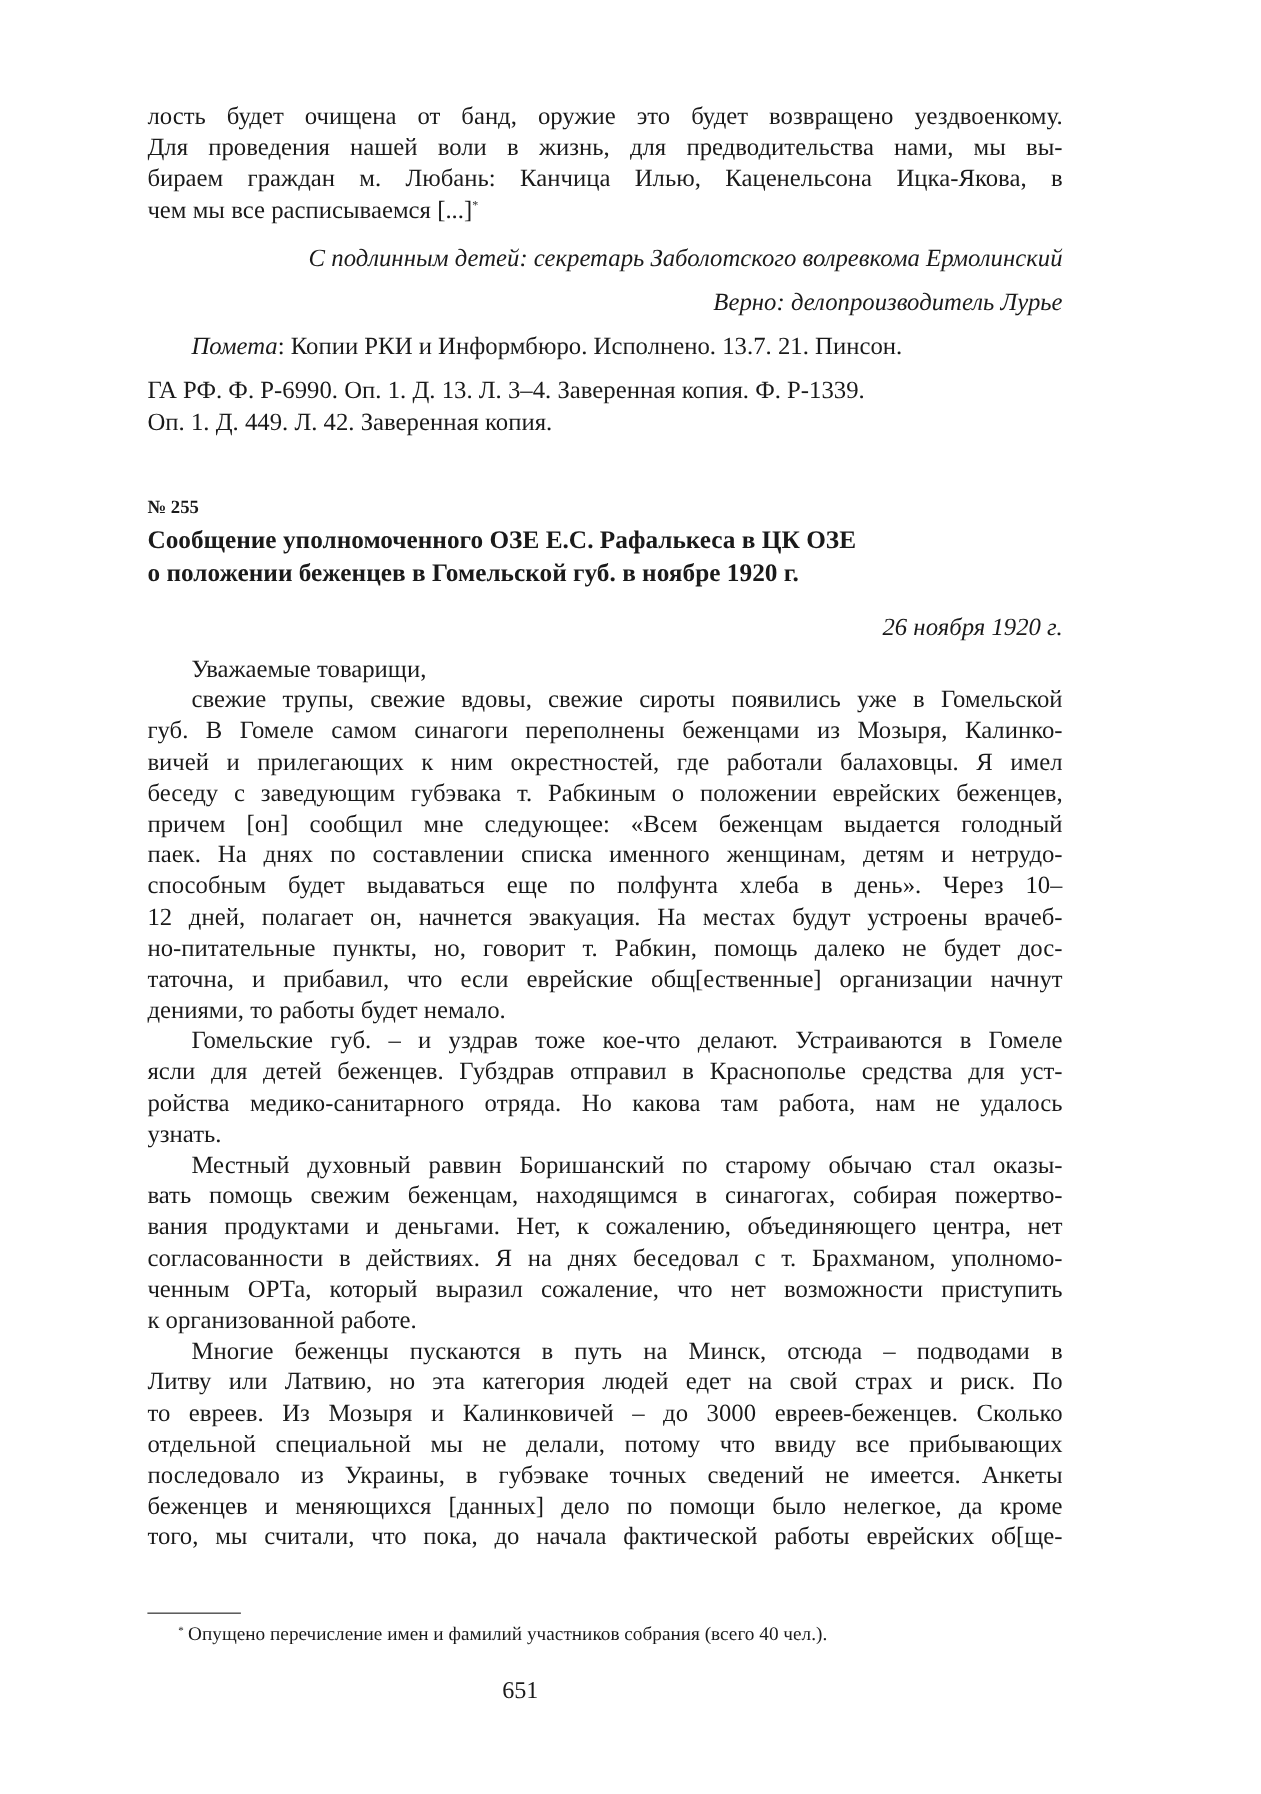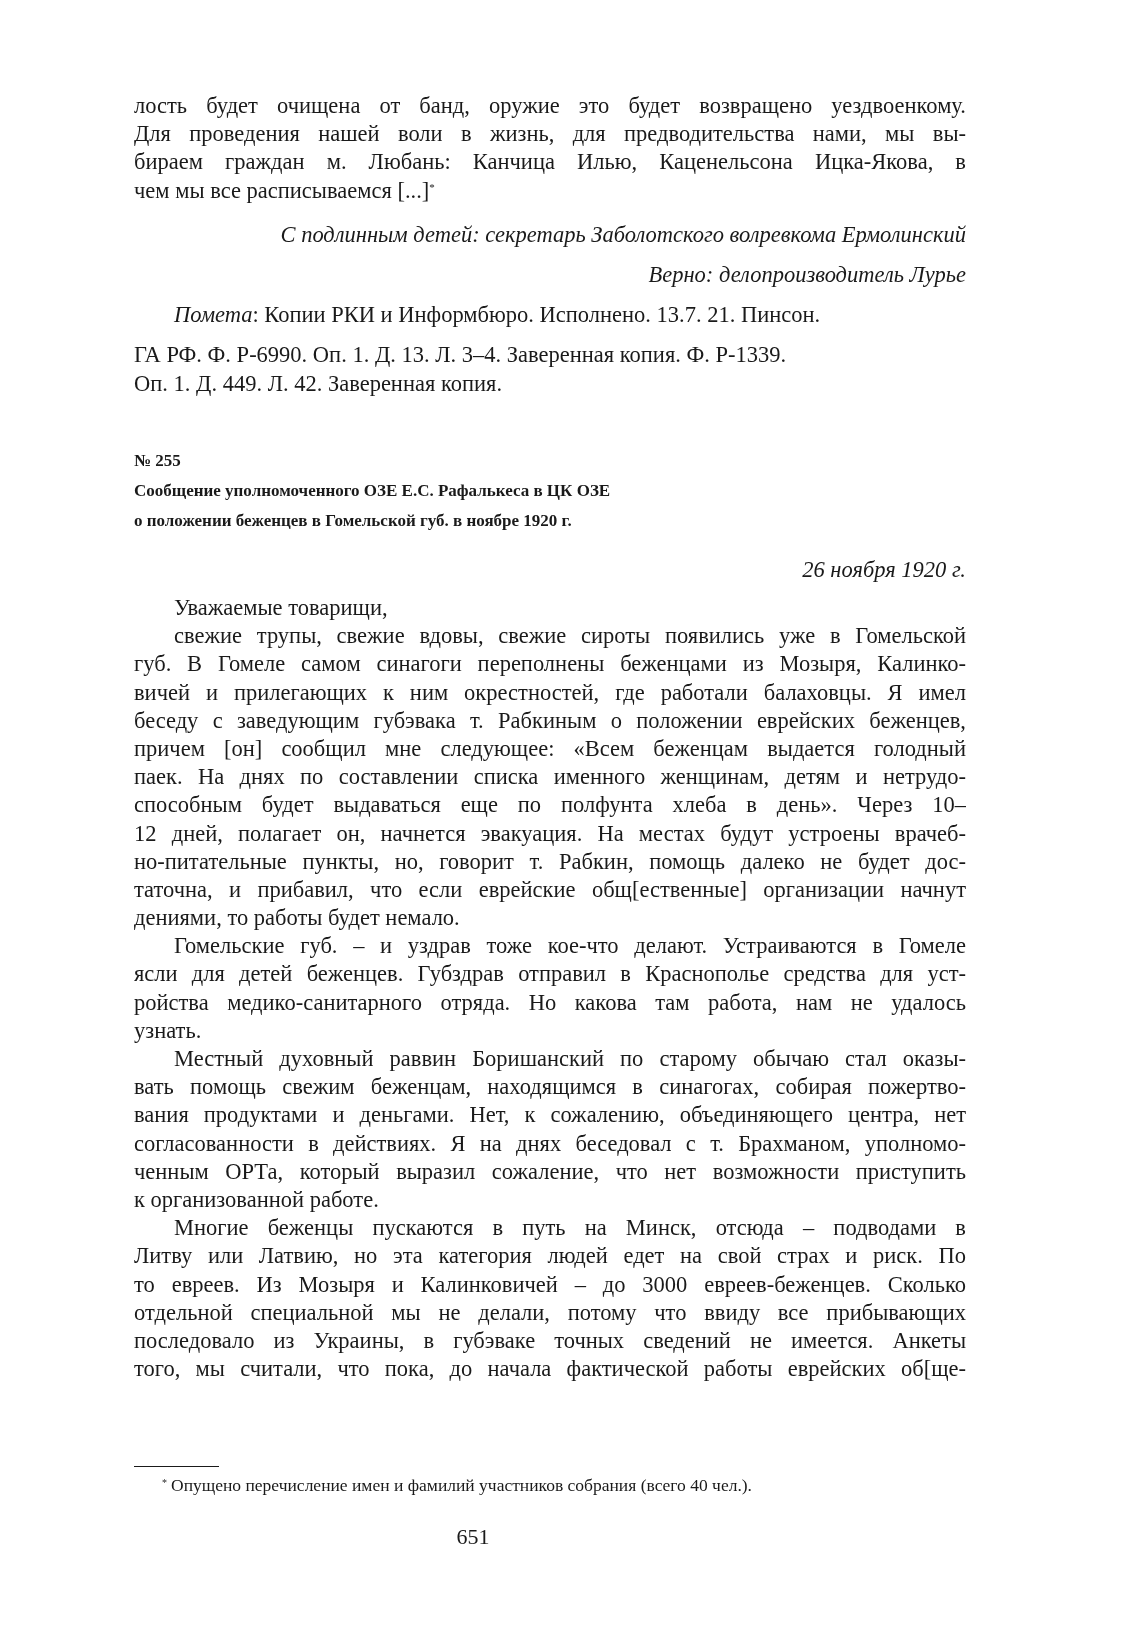--- a/index.html
+++ b/index.html
@@ -16,21 +16,21 @@
     .jline { display: block; text-align: justify; text-align-last: justify; white-space: normal; height: 28.2px; overflow: hidden; }
     .lastline { display: block; white-space: nowrap; }
     .indent { text-indent: 40px; }
     .right { text-align: right; font-style: italic; }
     .sig1 { margin-top: 16px; }
     .sig2 { margin-top: 12px; }
     .pometa { margin-top: 12px; padding-left: 40px; }
     .pometa i { font-style: italic; }
     .archive { margin-top: 12px; }
     .doc-number { margin-top: 48px; font-weight: bold; font-size: 17px; line-height: 30px; }
-    .doc-title { font-weight: bold; font-size: 17px; line-height: 30px; }
+    .doc-title { font-weight: bold; font-size: 23px; line-height: 30px; }
     .doc-date { margin-top: 20px; }
     .body-text { margin-top: 10px; }
     sup.fn { font-size: 11px; vertical-align: top; position: relative; top: -4px; }
     .footnote-rule { position: absolute; left: 134px; top: 1466px; width: 85px; height: 1px; background: #1a1a1a; }
     .footnote { position: absolute; left: 162px; top: 1474px; font-size: 17.5px; line-height: 22px; white-space: nowrap; }
     .footnote sup { font-size: 10px; vertical-align: top; position: relative; top: -2px; margin-right: 4px; }
     .page-number { position: absolute; left: 0; width: 946px; top: 1524px; text-align: center; font-size: 22px; }
   </style>
 </head>
 <body>
@@ -94,20 +94,21 @@
       <span class="jline">ченным ОРТа, который выразил сожаление, что нет возможности приступить</span>
       <span class="lastline">к организованной работе.</span>
     </div>
 
     <div>
       <span class="jline indent">Многие беженцы пускаются в путь на Минск, отсюда – подводами в</span>
       <span class="jline">Литву или Латвию, но эта категория людей едет на свой страх и риск. По</span>
       <span class="jline">то евреев. Из Мозыря и Калинковичей – до 3000 евреев-беженцев. Сколько</span>
       <span class="jline">отдельной специальной мы не делали, потому что ввиду все прибывающих</span>
       <span class="jline">последовало из Украины, в губэваке точных сведений не имеется. Анкеты</span>
+      <span class="jline">беженцев и меняющихся [данных] дело по помощи было нелегкое, да кроме</span>
       <span class="jline">того, мы считали, что пока, до начала фактической работы еврейских об[ще-</span>
     </div>
   </div>
 </div>
 
 <div class="footnote-rule"></div>
 <div class="footnote"><sup>*</sup><span>Опущено перечисление имен и фамилий участников собрания (всего 40 чел.).</span></div>
 
 <div class="page-number">651</div>
 

